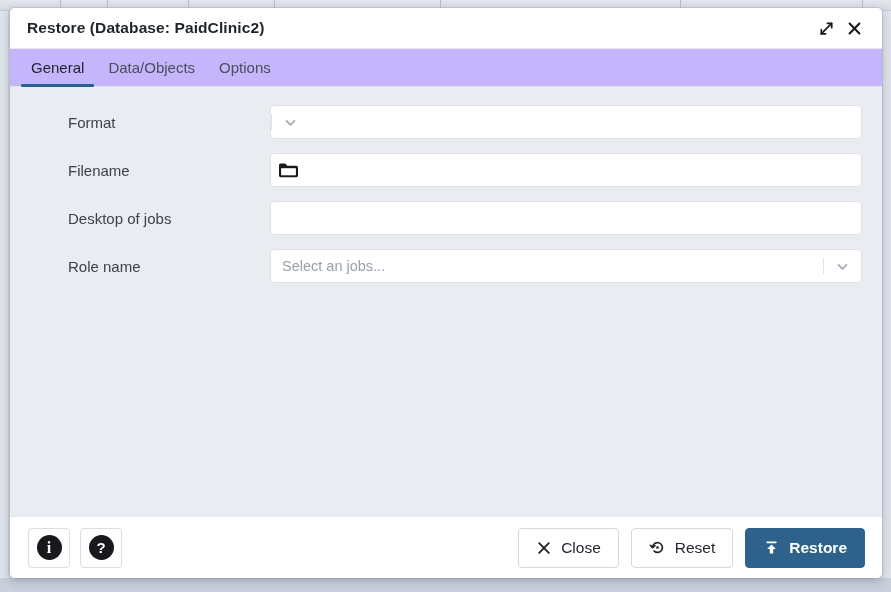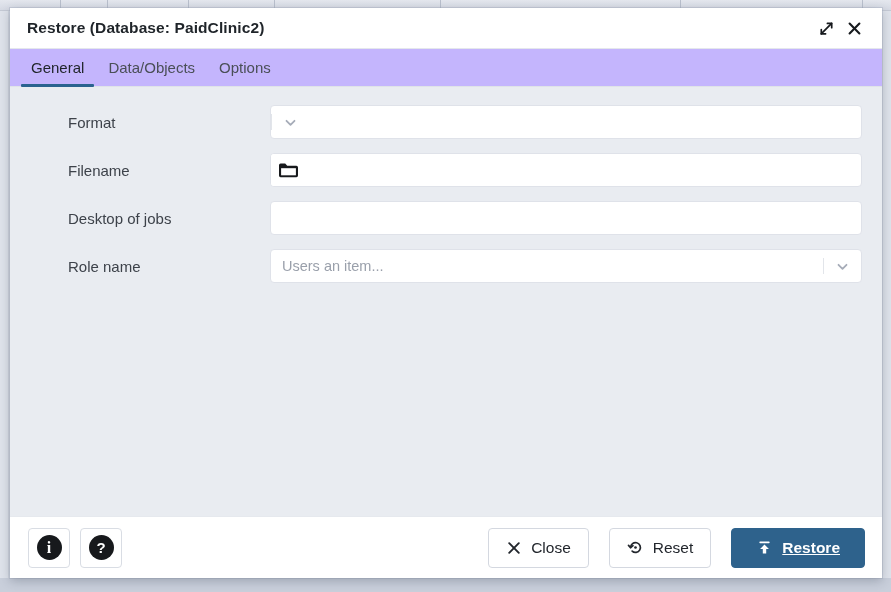--- a/index.html
+++ b/index.html
@@ -51,21 +51,21 @@
   }
 
   
   #dialog {
     position: absolute;
     left: 10px;
     top: 8px;
     width: 872px;
     height: 570px;
     background: #ffffff;
-    border-radius: 0;
+    border-radius: 5px;
     box-shadow: 0 3px 10px rgba(40,50,70,.28), 0 0 0 1px rgba(160,170,190,.35);
     display: flex;
     flex-direction: column;
     overflow: hidden;
   }
 
   
   #titlebar {
     height: 41px;
     flex: 0 0 41px;
@@ -195,21 +195,21 @@
   #footer {
     flex: 0 0 62px;
     height: 62px;
     background: #ffffff;
     border-top: 1px solid #e6e9ee;
     display: flex;
     align-items: center;
     padding: 0 17px 0 18px;
   }
   #footer-left { display: flex; gap: 10px; }
-  #footer-right { margin-left: auto; display: flex; gap: 20px; }
+  #footer-right { margin-left: auto; display: flex; gap: 12px; }
 
   .icon-btn {
     width: 42px; height: 40px;
     background: #ffffff;
     border: 1px solid #d9dde4;
     border-radius: 4px;
     display: flex; align-items: center; justify-content: center;
     cursor: pointer;
   }
 
@@ -227,22 +227,21 @@
     font-size: 15.5px;
     color: #22262c;
     cursor: pointer;
     white-space: nowrap;
   }
   .btn.primary {
     background: #2e628c;
     border-color: #2e628c;
     color: #ffffff;
     font-weight: bold;
-    padding: 0 24px;
-    text-decoration: underline;
+    padding: 0 17px;
   }
 
   .circle-glyph {
     width: 25px; height: 25px;
     border-radius: 50%;
     background: #17191c;
     color: #ffffff;
     display: flex;
     align-items: center;
     justify-content: center;
@@ -335,21 +334,21 @@
     <div class="form-row">
       <div class="form-label">Desktop of jobs</div>
       <div class="field">
         <div class="field-text"></div>
       </div>
     </div>
 
     <div class="form-row">
       <div class="form-label">Role name</div>
       <div class="field">
-        <div class="field-text placeholder">Users an item...</div>
+        <div class="field-text placeholder">Select an jobs...</div>
         <div class="select-arrow">
           <svg width="15" height="15" viewBox="0 0 15 15">
             <polyline points="3.5,5.8 7.5,9.8 11.5,5.8" fill="none" stroke="#a6acb8" stroke-width="1.8" stroke-linecap="round" stroke-linejoin="round"></polyline>
           </svg>
         </div>
       </div>
     </div>
 
   </div>
 

